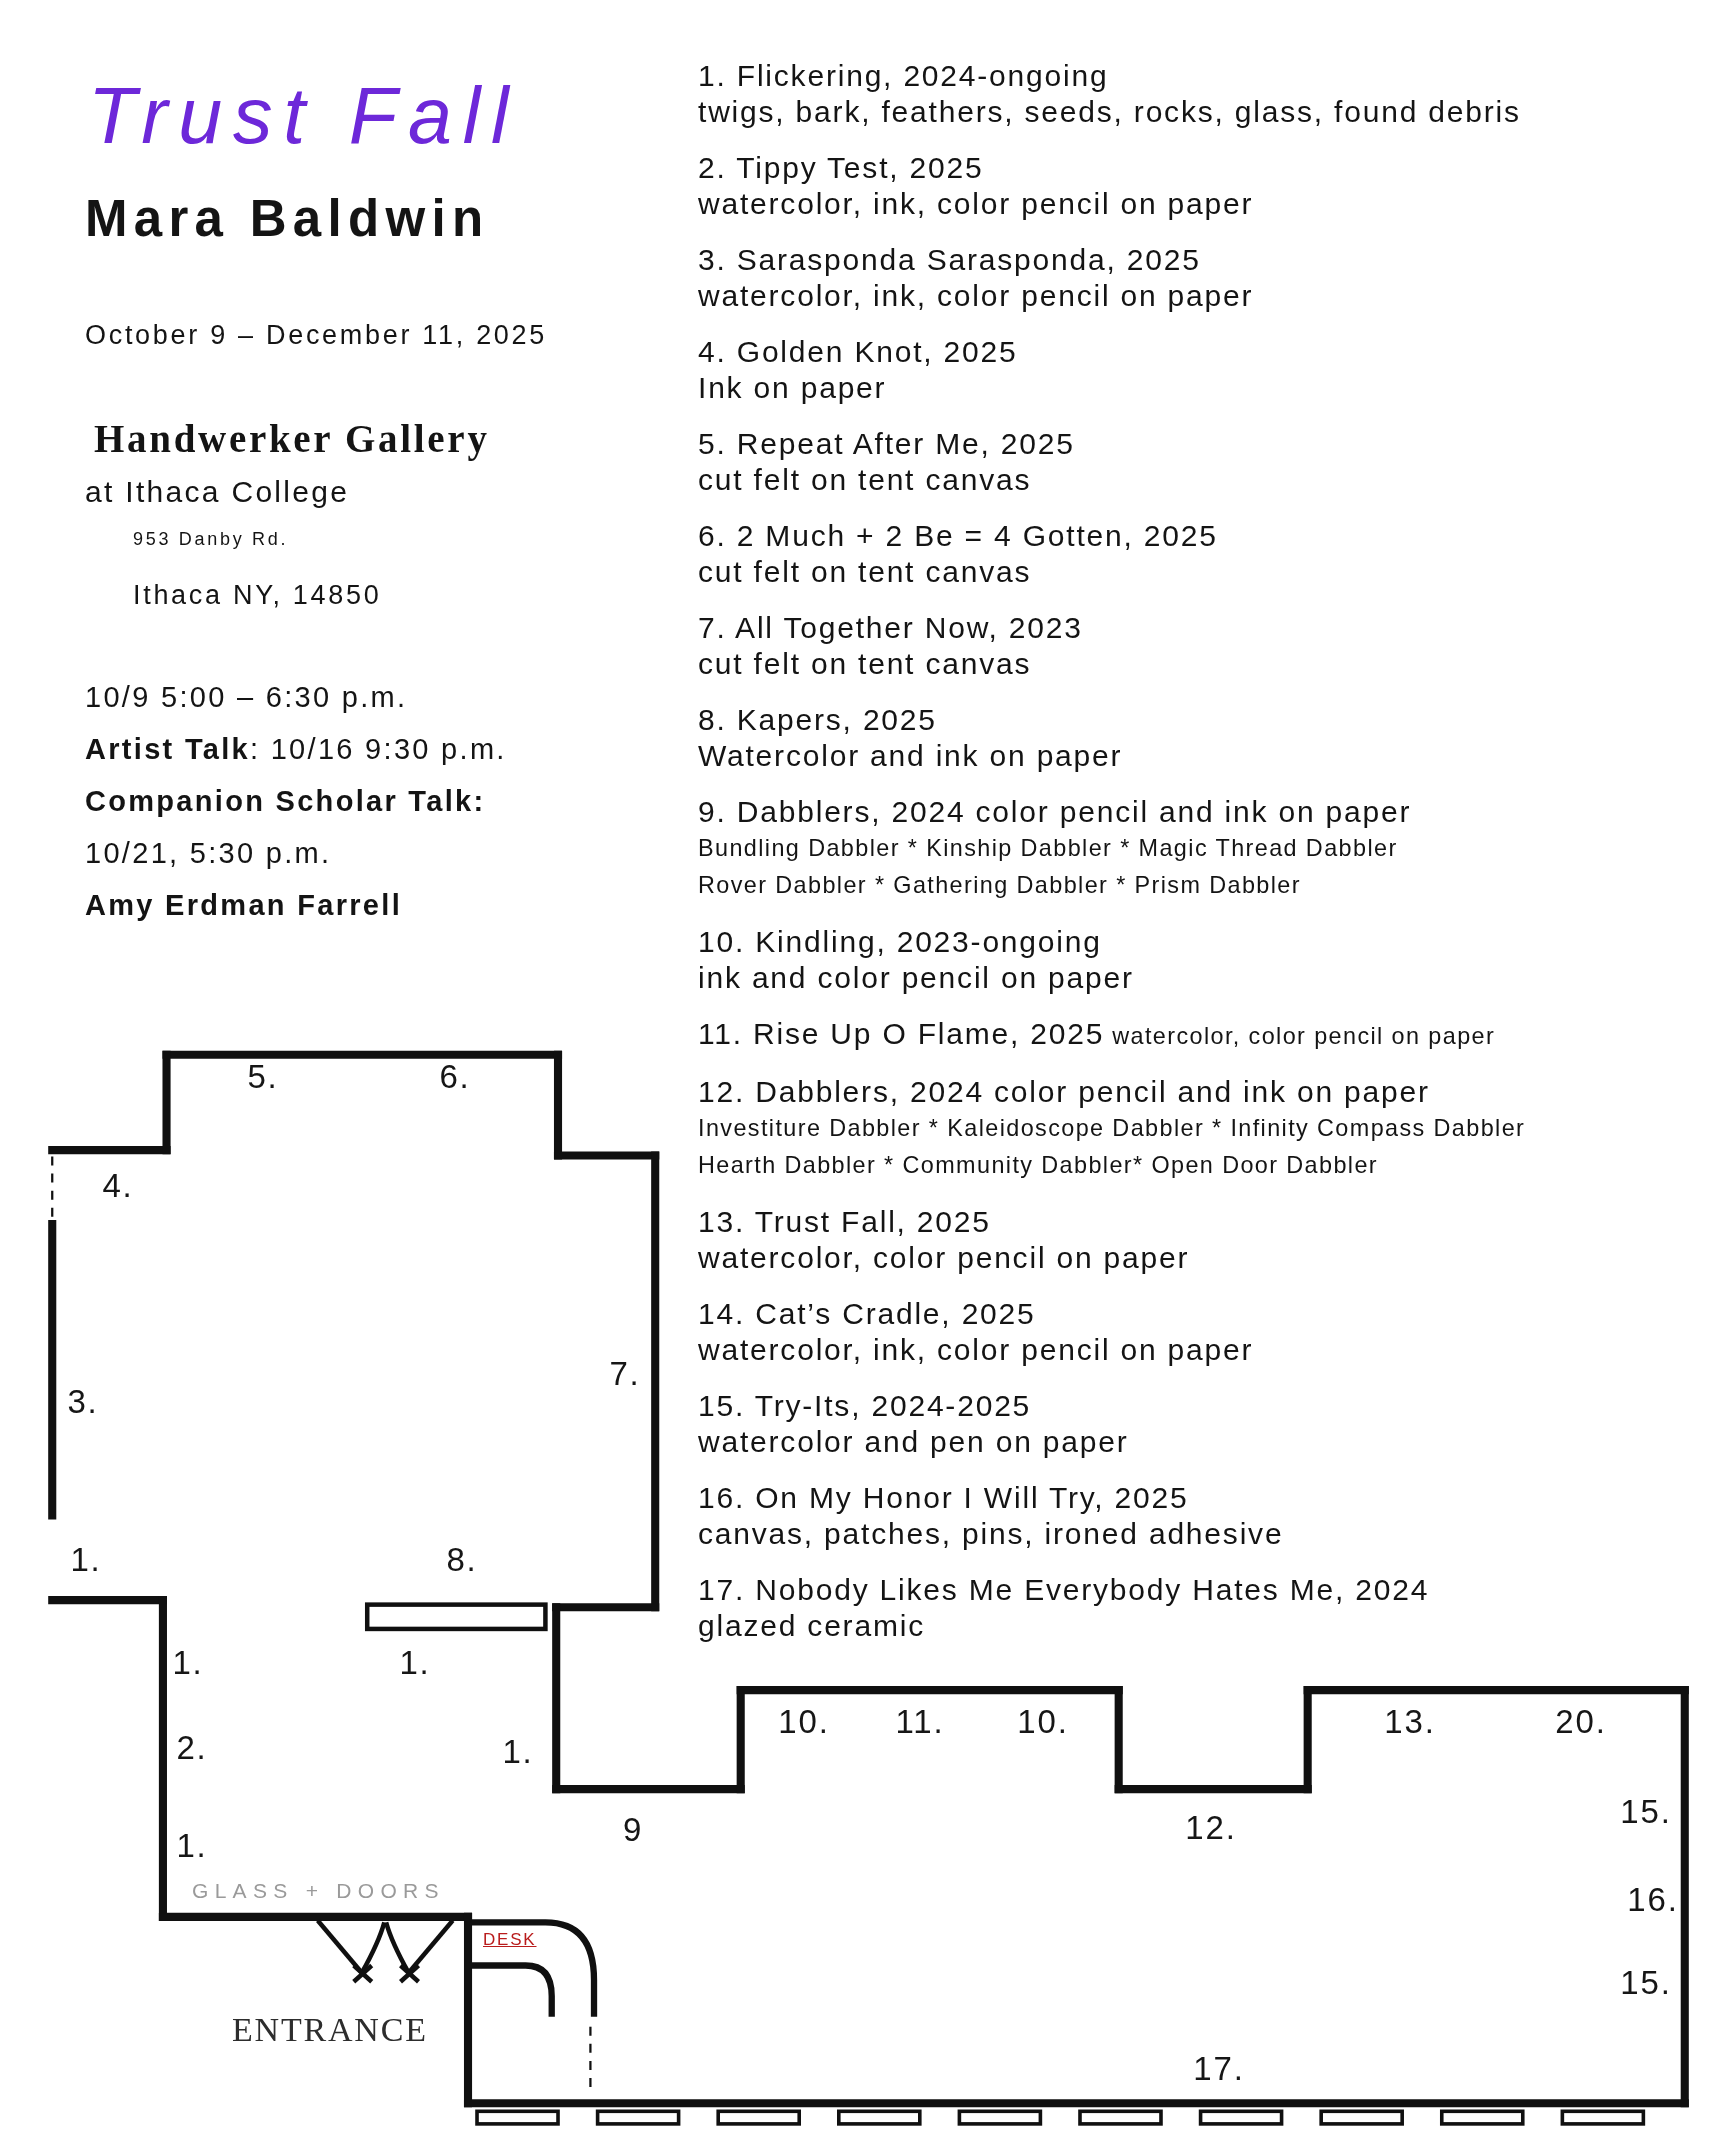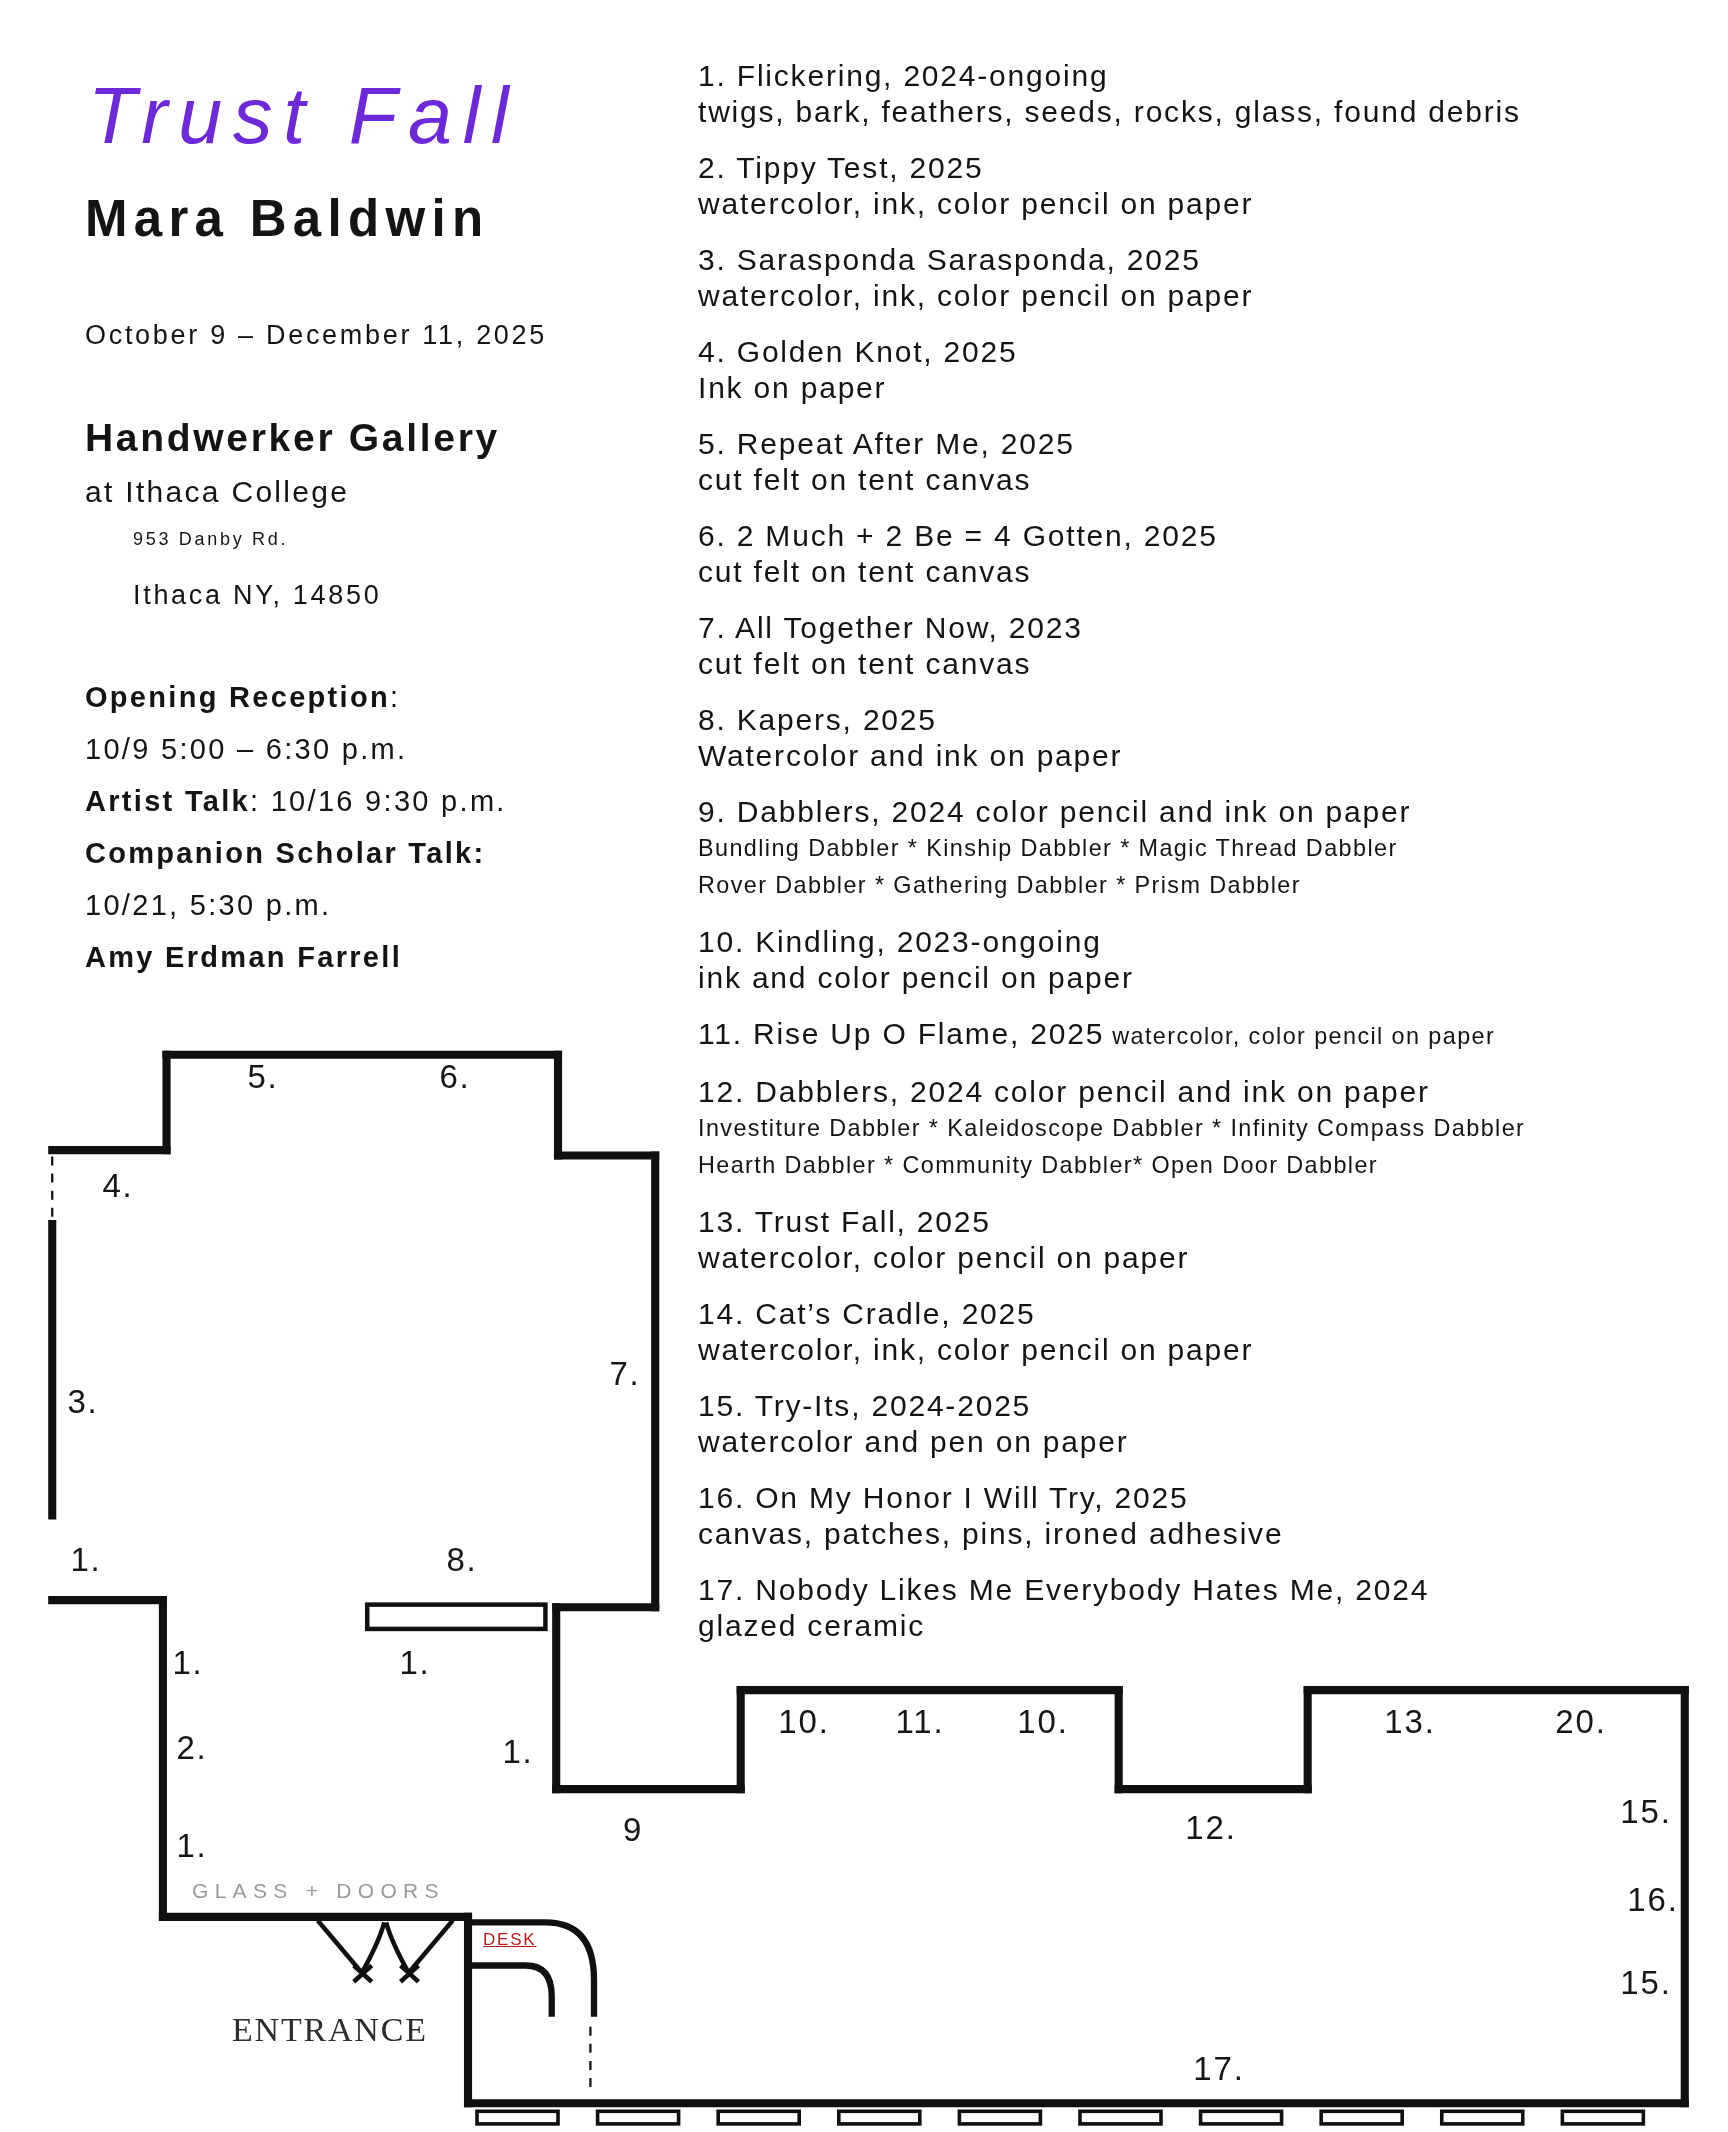--- a/index.html
+++ b/index.html
@@ -6,21 +6,21 @@
   body{
     width:1728px;height:2132px;background:#ffffff;
     font-family:"Liberation Sans",sans-serif;color:#141414;
     position:relative;overflow:hidden;
   }
   .abs{position:absolute;}
   
   #show-title{left:88px;top:70px;font-size:79px;font-style:italic;font-weight:400;letter-spacing:10.8px;color:#6d28d9;white-space:nowrap;}
   #artist-name{left:85px;top:189px;font-size:51px;font-weight:700;letter-spacing:6.3px;white-space:nowrap;}
   #show-dates{left:85px;top:320px;font-size:27px;letter-spacing:2.7px;white-space:nowrap;}
-  #gallery-name{left:85px;top:416px;font-size:39px;font-weight:700;letter-spacing:2.7px;white-space:nowrap;}
+  #gallery-name{left:94px;top:416px;font-size:39px;font-weight:700;letter-spacing:2.7px;white-space:nowrap;font-family:Liberation Serif, serif;}
   #gallery-at-line{left:85px;top:475px;font-size:30px;letter-spacing:2.3px;white-space:nowrap;}
   #gallery-at-line .b{font-weight:400;}
   #addr1{left:133px;top:529px;font-size:18px;letter-spacing:2.7px;white-space:nowrap;}
   #addr2{left:133px;top:580px;font-size:27px;letter-spacing:2.7px;white-space:nowrap;}
   #events{left:85px;top:671px;font-size:29px;letter-spacing:2.3px;line-height:52px;white-space:nowrap;}
   #events .b{font-weight:700;}
   
   #artwork-list{left:698px;top:58px;width:1035px;}
   .aw{margin-bottom:20px;}
   .aw-t,.aw-m{font-size:30px;line-height:36px;letter-spacing:1.8px;white-space:nowrap;}
@@ -126,21 +126,20 @@
 
   <div class="abs" id="show-title">Trust Fall</div>
   <div class="abs" id="artist-name">Mara Baldwin</div>
   <div class="abs" id="show-dates">October 9 – December 11, 2025</div>
   <div class="abs" id="gallery-name">Handwerker Gallery</div>
   <div class="abs" id="gallery-at-line"><span>at </span><span class="b">Ithaca College</span></div>
   <div class="abs" id="addr1">953 Danby Rd.</div>
   <div class="abs" id="addr2">Ithaca NY, 14850</div>
 
   <div class="abs" id="events">
-    <div><span class="b">Opening Reception</span><span>:</span></div>
     <div>10/9 5:00 – 6:30 p.m.</div>
     <div><span class="b">Artist Talk</span><span>: 10/16 9:30 p.m.</span></div>
     <div class="b">Companion Scholar Talk:</div>
     <div>10/21, 5:30 p.m.</div>
     <div class="b">Amy Erdman Farrell</div>
   </div>
 
   <div class="abs" id="artwork-list">
     <div class="aw">
       <div class="aw-t">1. Flickering, 2024-ongoing</div>

